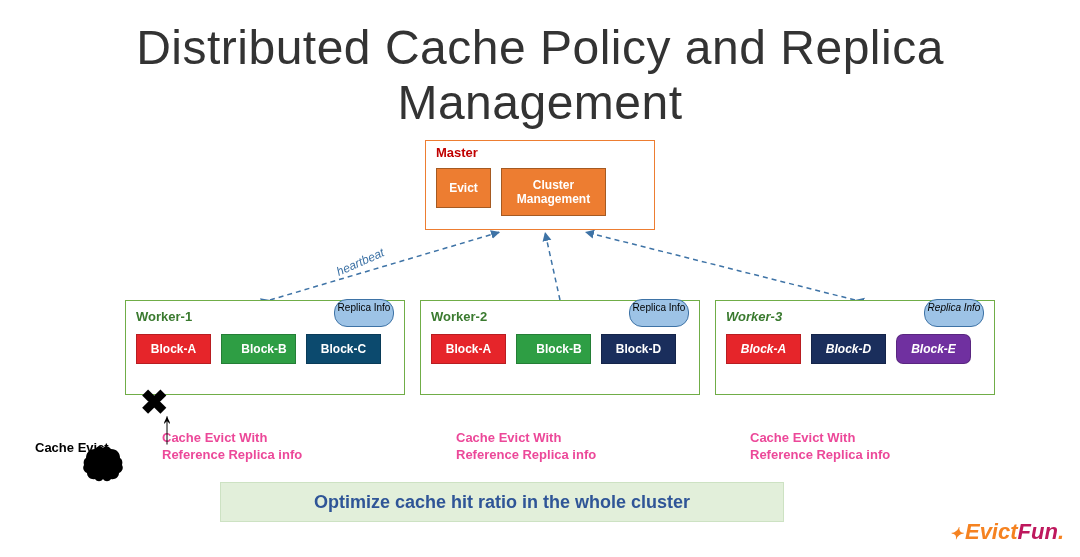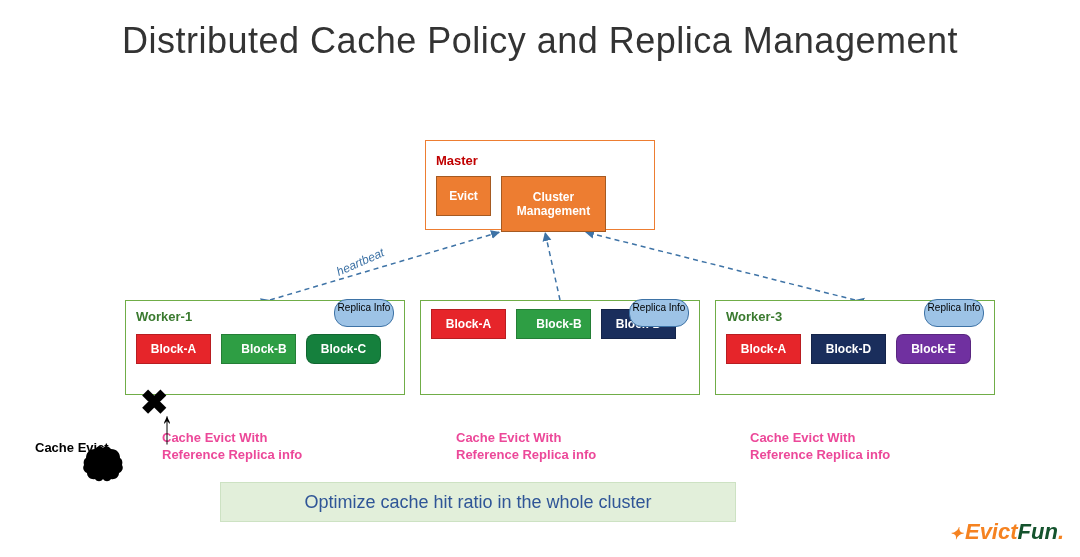--- a/index.html
+++ b/index.html
@@ -9,34 +9,34 @@
     background: #fff;
     font-family: "Segoe UI", Arial, sans-serif;
     position: relative;
     overflow: hidden;
   }
   .title {
     position: absolute;
     top: 20px;
     left: 0; right: 0;
     text-align: center;
-    font-size: 36px;
+    font-size: 48px;
     font-weight: 300;
     color: #333;
     letter-spacing: 0.5px;
   }
   .master {
     position: absolute;
     top: 140px;
     left: 425px;
     width: 230px;
     height: 90px;
     border: 1px solid #ed7d31;
     background: #fff;
-    padding: 12px 10px;
+    padding: 4px 10px;
   }
   .master .label {
     font-size: 13px;
     font-weight: 600;
     color: #c00000;
     margin-bottom: 8px;
   }
   .master .boxes { display: flex; gap: 10px; align-items: stretch; }
   .orange-box {
     background: #ed7d31;
@@ -44,33 +44,33 @@
     color: #fff;
     font-size: 12px;
     font-weight: 600;
     
     text-align: center;
     padding: 6px 4px;
     line-height: 1.2;
     display:flex; align-items:center;justify-content:center;
   }
   .meta-box { width: 55px; height: 40px; }
-  .cluster-box { width: 105px; height: 56px; white-space: pre-line; }
+  .cluster-box { width: 105px; height: 48px; white-space: pre-line; }
 
   .worker {
     position: absolute;
     width: 280px;
     height: 95px;
     border: 1px solid #70ad47;
     background: #fff;
     padding: 8px 10px 10px 10px;
   }
   .worker-1 { top: 300px; left: 125px; }
   .worker-2 { top: 300px; left: 420px; }
-  .worker-3 { top: 300px; left: 715px; }
+  .worker-3 { top: 300px; left: 715px; font-style: italic; }
   .worker .label {
     font-size: 13px;
     font-weight: 600;
     color: #3a7a2f;
     margin-bottom: 10px;
   }
   .replica-info {
     position: absolute;
     top: -2px; right: 10px;
     width: 60px; height: 28px;
@@ -88,21 +88,21 @@
   .block {
     width: 75px; height: 30px;
     color: #fff;
     font-size: 12px;
     font-weight: 600;
     display: flex; align-items: center; justify-content: center;
     border: 1px solid rgba(0,0,0,0.2);
   }
   .red   { background: #e6252a; }
   .green { background: #2e9e44; padding-left: 11px; }
-  .cyan  { background: #15803d; border-radius: 8px; }
+  .cyan  { background: #0c4a6e; }
   .navy  { background: #1a2e5c; }
   .purple{ background: #7030a0; border-radius: 7px; }
 
   .evict-caption {
     position: absolute;
     font-size: 13px;
     font-weight: 600;
     color: #ec4899;
     line-height: 1.3;
     white-space: pre-line;
@@ -142,26 +142,26 @@
     position: absolute;
     top: 50px; left: -5px;
     font-size: 13px;
     font-weight: 600;
     color: #000;
   }
 
   .optimize-bar {
     position: absolute;
     top: 482px; left: 220px;
-    width: 516px; height: 40px;
+    width: 564px; height: 40px;
     background: #e2efda;
     border: 1px solid #cde2c3;
     display: flex; align-items: center; justify-content: center;
     font-size: 18px;
-    font-weight: 400;
+    font-weight: 700;
     color: #2f5597;
   }
 
   svg.arrows {
     position: absolute;
     top: 0; left: 0;
     width: 1080px; height: 557px;
     pointer-events: none;
   }
   .hb-label {
@@ -174,21 +174,21 @@
   }
 
   .logo {
     position: absolute;
     right: 16px; bottom: 12px;
     font-size: 22px;
     font-weight: 800;
     font-style: italic;
   }
   .logo .orange { color: #f58220; }
-  .logo .teal   { color: #14532d; }
+  .logo .teal   { color: #be185d; }
   .logo .dot    { color: #f58220; }
   .logo-sparkle {
     display: inline-block;
     color: #f58220;
     font-size: 16px;
     vertical-align: middle;
     margin-right: 2px;
   }
 </style>
 </head>
@@ -225,20 +225,21 @@
   <div class="replica-info">Replica
 Info</div>
   <div class="blocks">
     <div class="block red">Block-A</div>
     <div class="block green">Block-B</div>
     <div class="block cyan">Block-C</div>
   </div>
 </div>
 
 <div class="worker worker-2">
+  <div class="label">Worker-2</div>
   <div class="replica-info">Replica
 Info</div>
   <div class="blocks">
     <div class="block red">Block-A</div>
     <div class="block green">Block-B</div>
     <div class="block navy">Block-D</div>
   </div>
 </div>
 
 <div class="worker worker-3">

